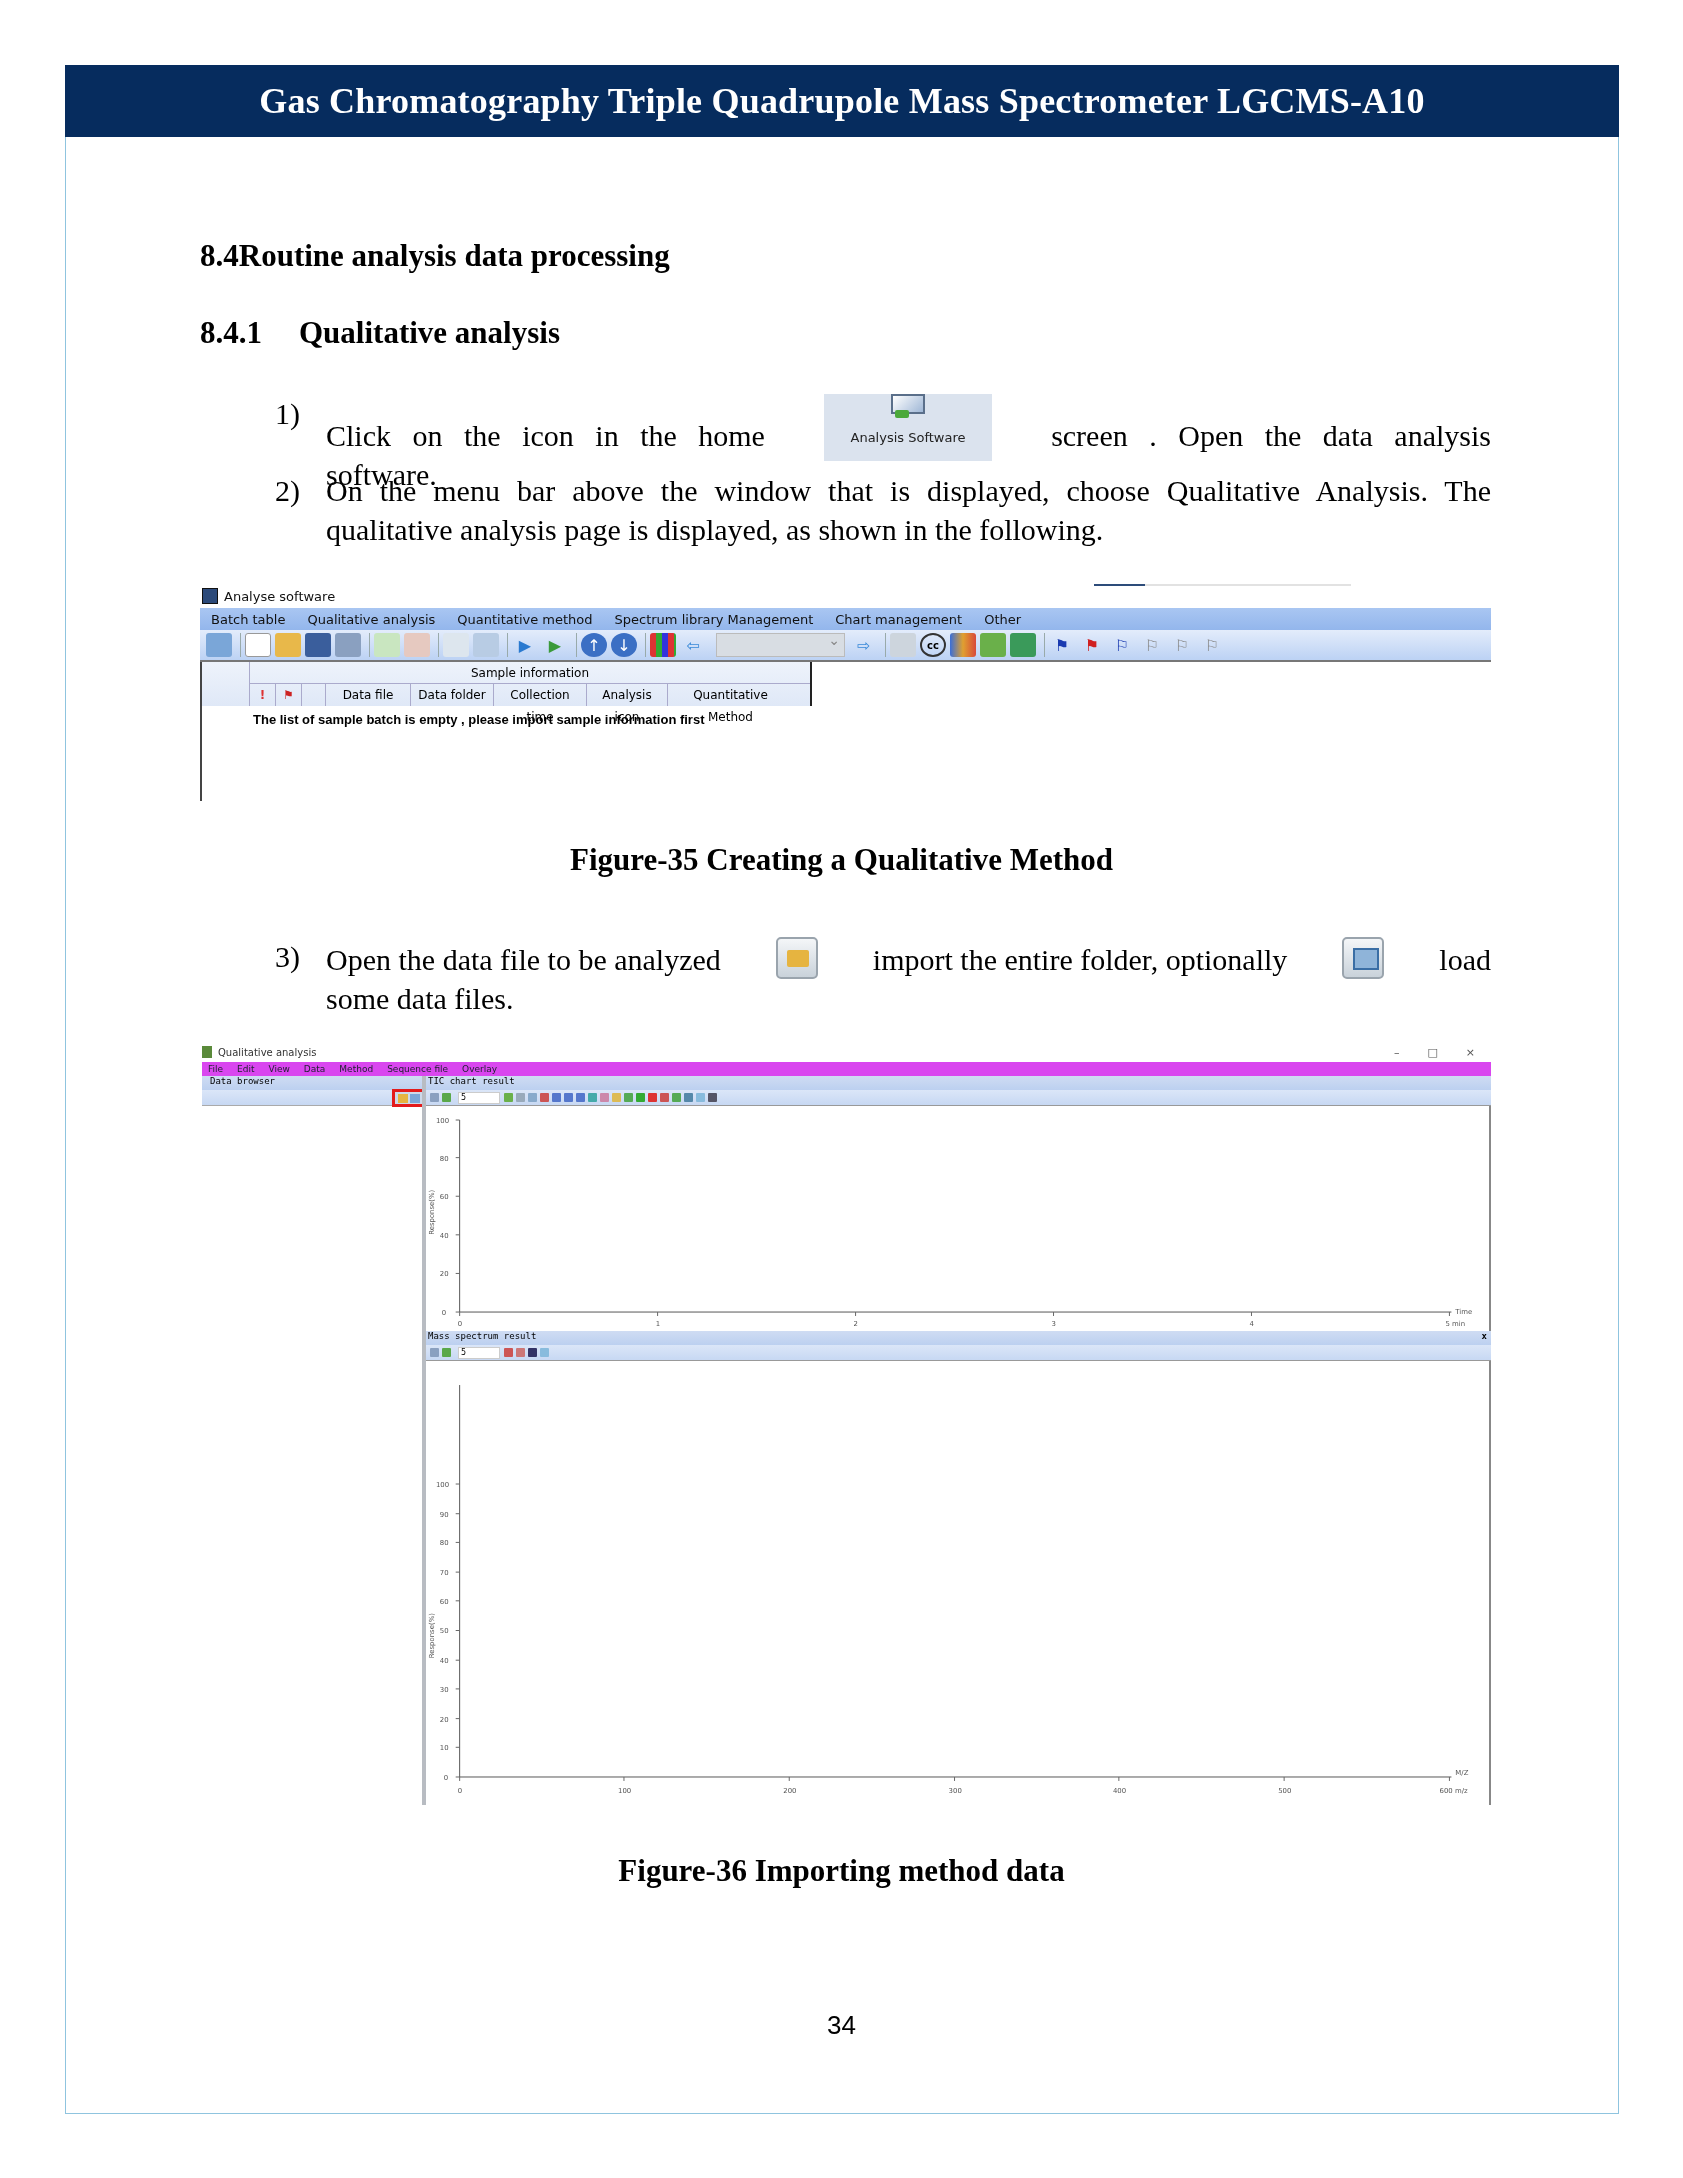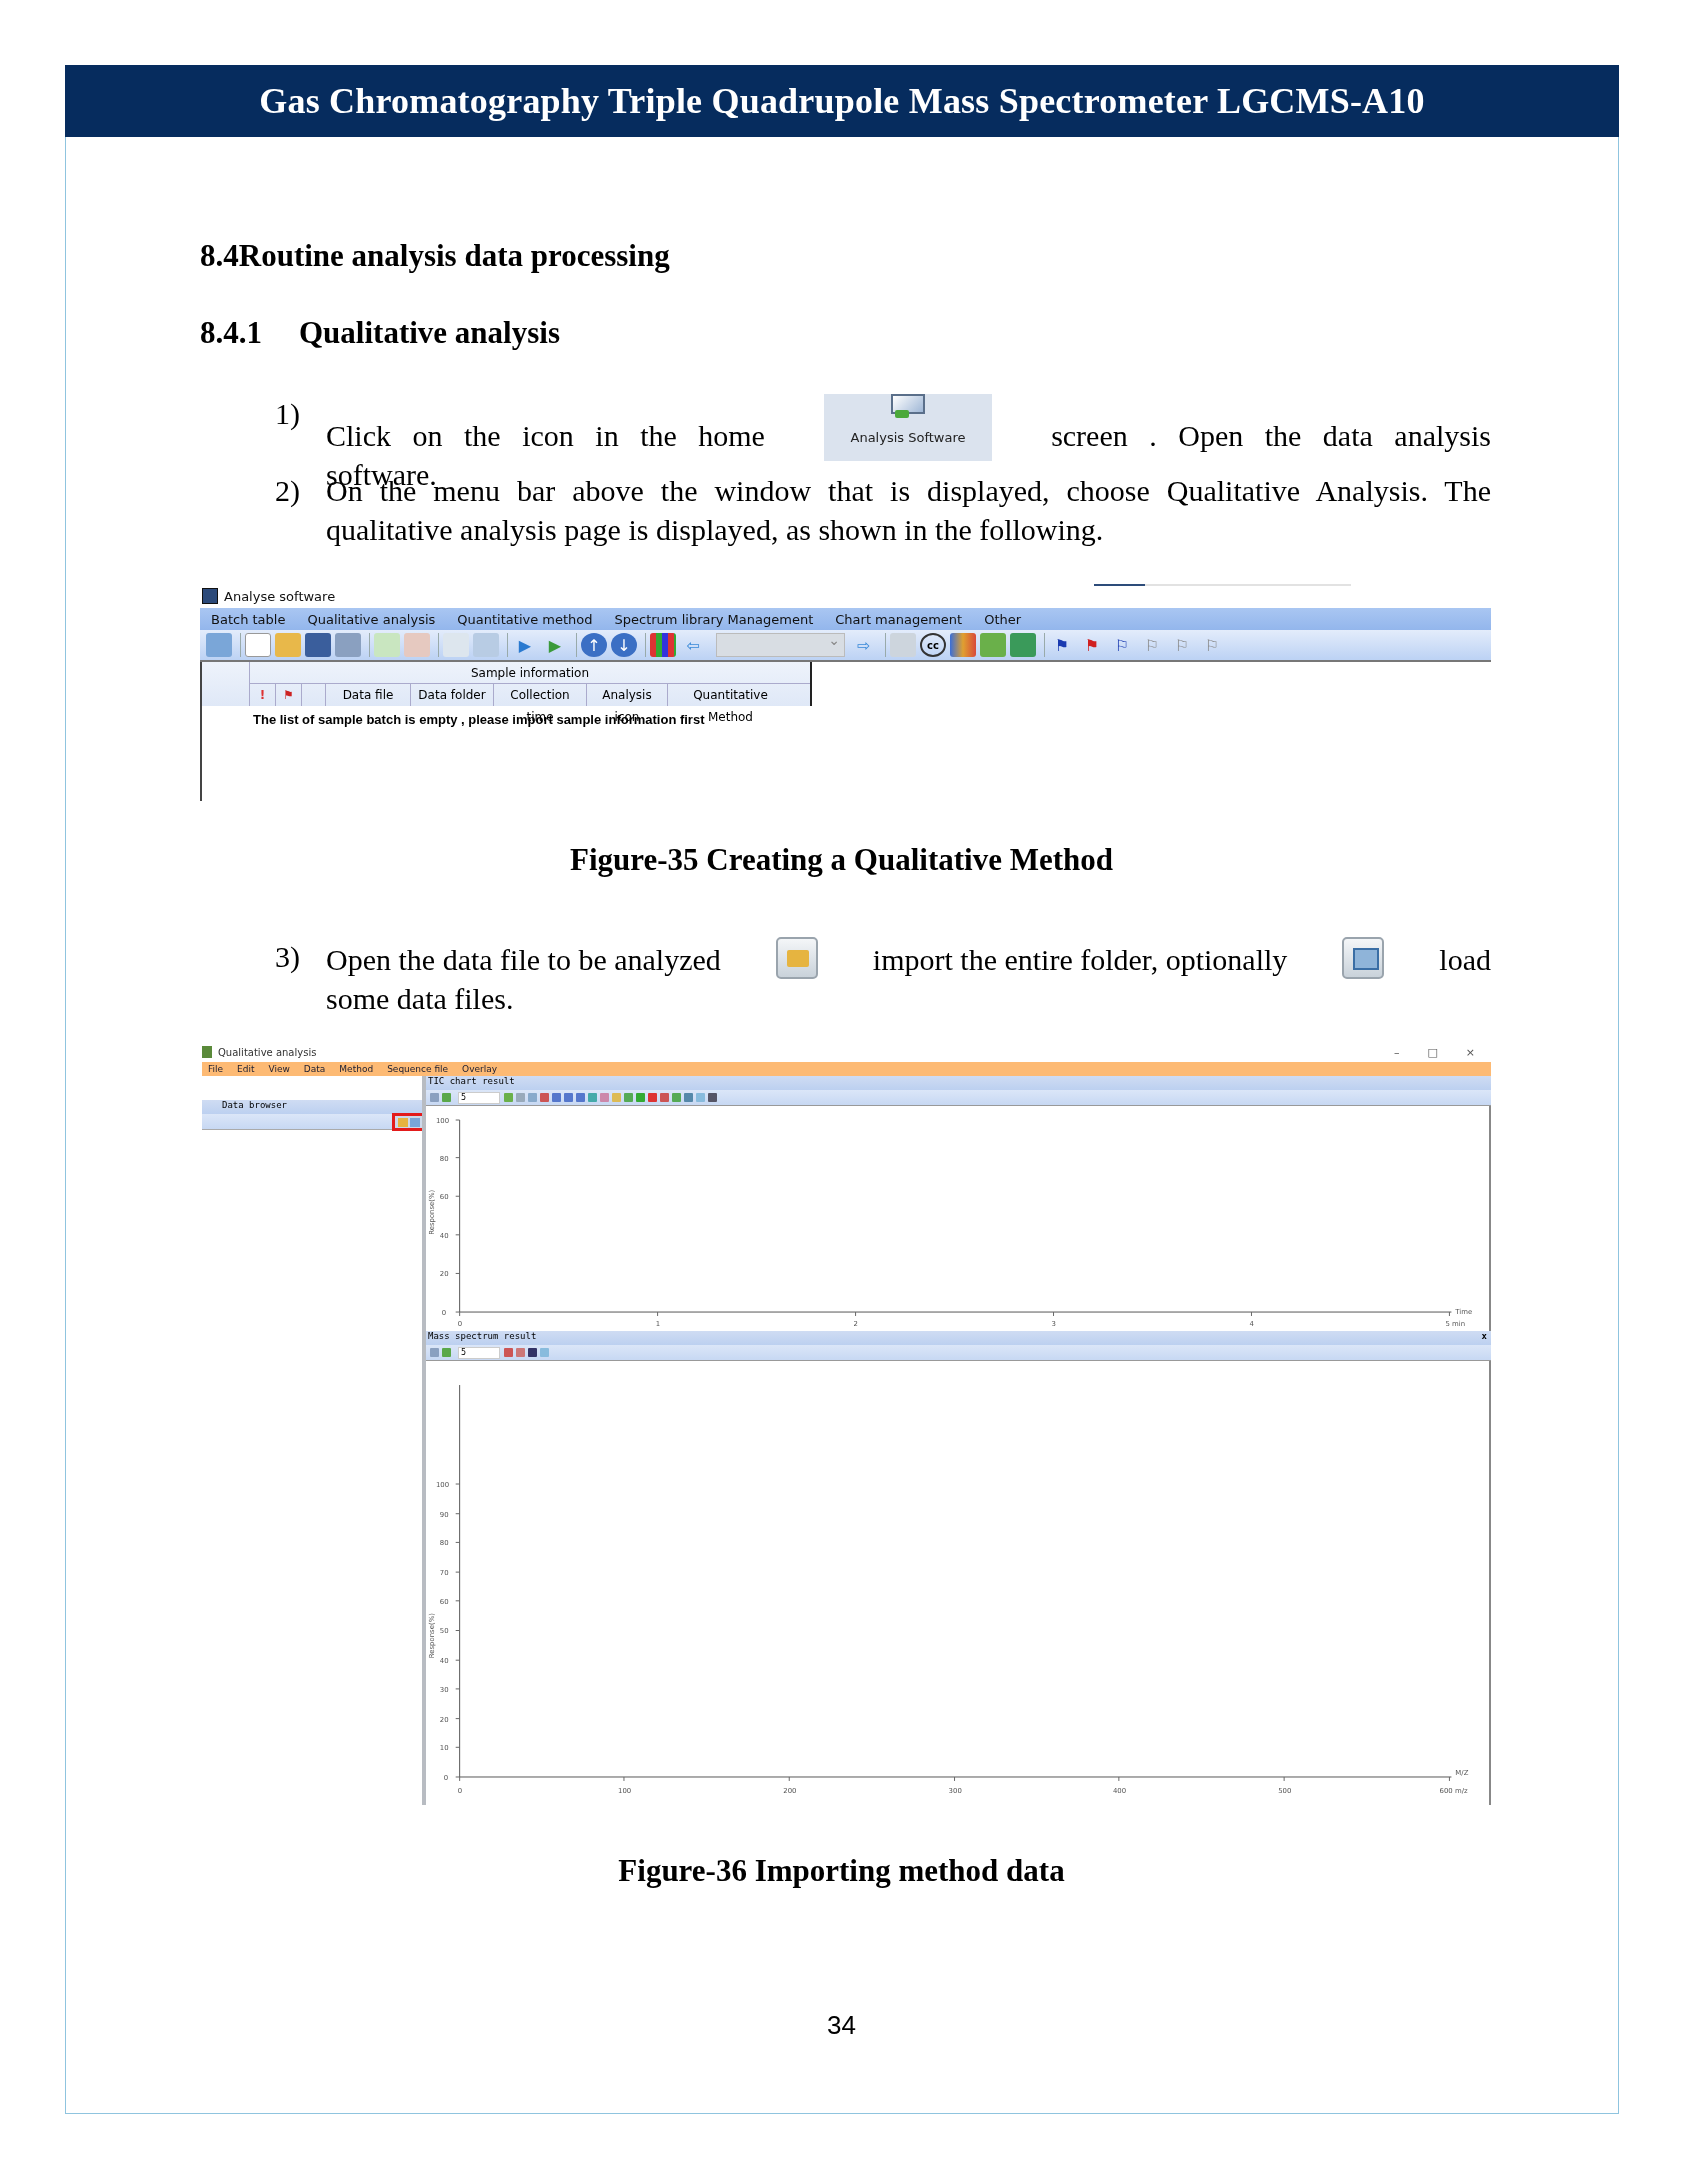--- a/index.html
+++ b/index.html
@@ -59,24 +59,24 @@
   .row-head-col { position: absolute; left: 0; top: 0; width: 48px; height: 44px; background: linear-gradient(#eef3fb, #dfe8f7); border-right: 1px solid #aac; }
   .empty-msg { position: absolute; left: 51px; top: 50px; font-family: Liberation Sans, sans-serif; font-weight: bold; font-size: 13px; }
   .progress-hint { position: absolute; left: 1094px; top: 584px; width: 257px; height: 2px; background: #e2e2e2; }
   .progress-hint::before { content: ""; position: absolute; left: 0; top: 0; width: 51px; height: 2px; background: #2d4c7a; }
 
   
   .fig36 { position: absolute; left: 202px; top: 1042px; width: 1289px; height: 762px; font-family: "DejaVu Sans", sans-serif; }
   .fig36 .titlebar { height: 20px; display: flex; align-items: center; font-size: 10px; color: #333; }
   .fig36 .titlebar .ico { width: 10px; height: 12px; background: #5a8a3a; margin-right: 6px; }
   .fig36 .winctl { margin-left: auto; display: flex; gap: 28px; padding-right: 16px; color: #555; font-size: 11px; }
-  .fig36 .menubar { height: 14px; background: #fdba74; display: flex; align-items: center; font-size: 9px; padding-left: 6px; }
+  .fig36 .menubar { height: 14px; background: #d946ef; display: flex; align-items: center; font-size: 9px; padding-left: 6px; }
   .fig36 .menubar span { margin-right: 14px; color: #223; }
   .browser { position: absolute; left: 0; top: 34px; width: 220px; height: 729px; }
-  .browser .hdr { height: 14px; font-size: 9px; background: linear-gradient(#cfdcf3,#bcd0f0); padding-left: 20px; font-family: "DejaVu Sans Mono", monospace; margin-top: 24px; }
+  .browser .hdr { height: 14px; font-size: 9px; background: linear-gradient(#cfdcf3,#bcd0f0); padding-left: 8px; font-family: "DejaVu Sans Mono", monospace; }
   .browser .tbar { height: 16px; background: linear-gradient(#dbe6f8, #c7d8f3); position: relative; border-bottom: 1px solid #aaa; }
   .browser .hl { position: absolute; right: -4px; top: -1px; width: 34px; height: 18px; border: 3px solid #e31b1b; background: #cdd9ea; display: flex; gap: 2px; align-items: center; justify-content: center; }
   .browser .hl i { display: block; width: 10px; height: 9px; }
   .splitter { position: absolute; left: 220px; top: 34px; width: 4px; height: 729px; background: #b8bcc2; }
   .chart-pane { position: absolute; left: 224px; width: 1065px; }
   .pane-hdr { height: 14px; font-size: 9px; background: linear-gradient(#cfdcf3,#bcd0f0); font-family: "DejaVu Sans Mono", monospace; padding-left: 2px; position: relative; }
   .pane-hdr .x { position: absolute; right: 4px; top: 0; font-weight: bold; }
   .pane-tbar { height: 16px; background: linear-gradient(#dbe6f8, #c7d8f3); display: flex; align-items: center; padding-left: 4px; font-size: 9px; border-bottom: 1px solid #999; }
   .mini { width: 9px; height: 9px; margin-right: 3px; display: inline-block; border-radius: 1px; }
   .mini-combo { width: 42px; height: 12px; background: #fff; border: 1px solid #ccc; font-size: 8px; line-height: 10px; padding-left: 2px; margin: 0 4px; }

